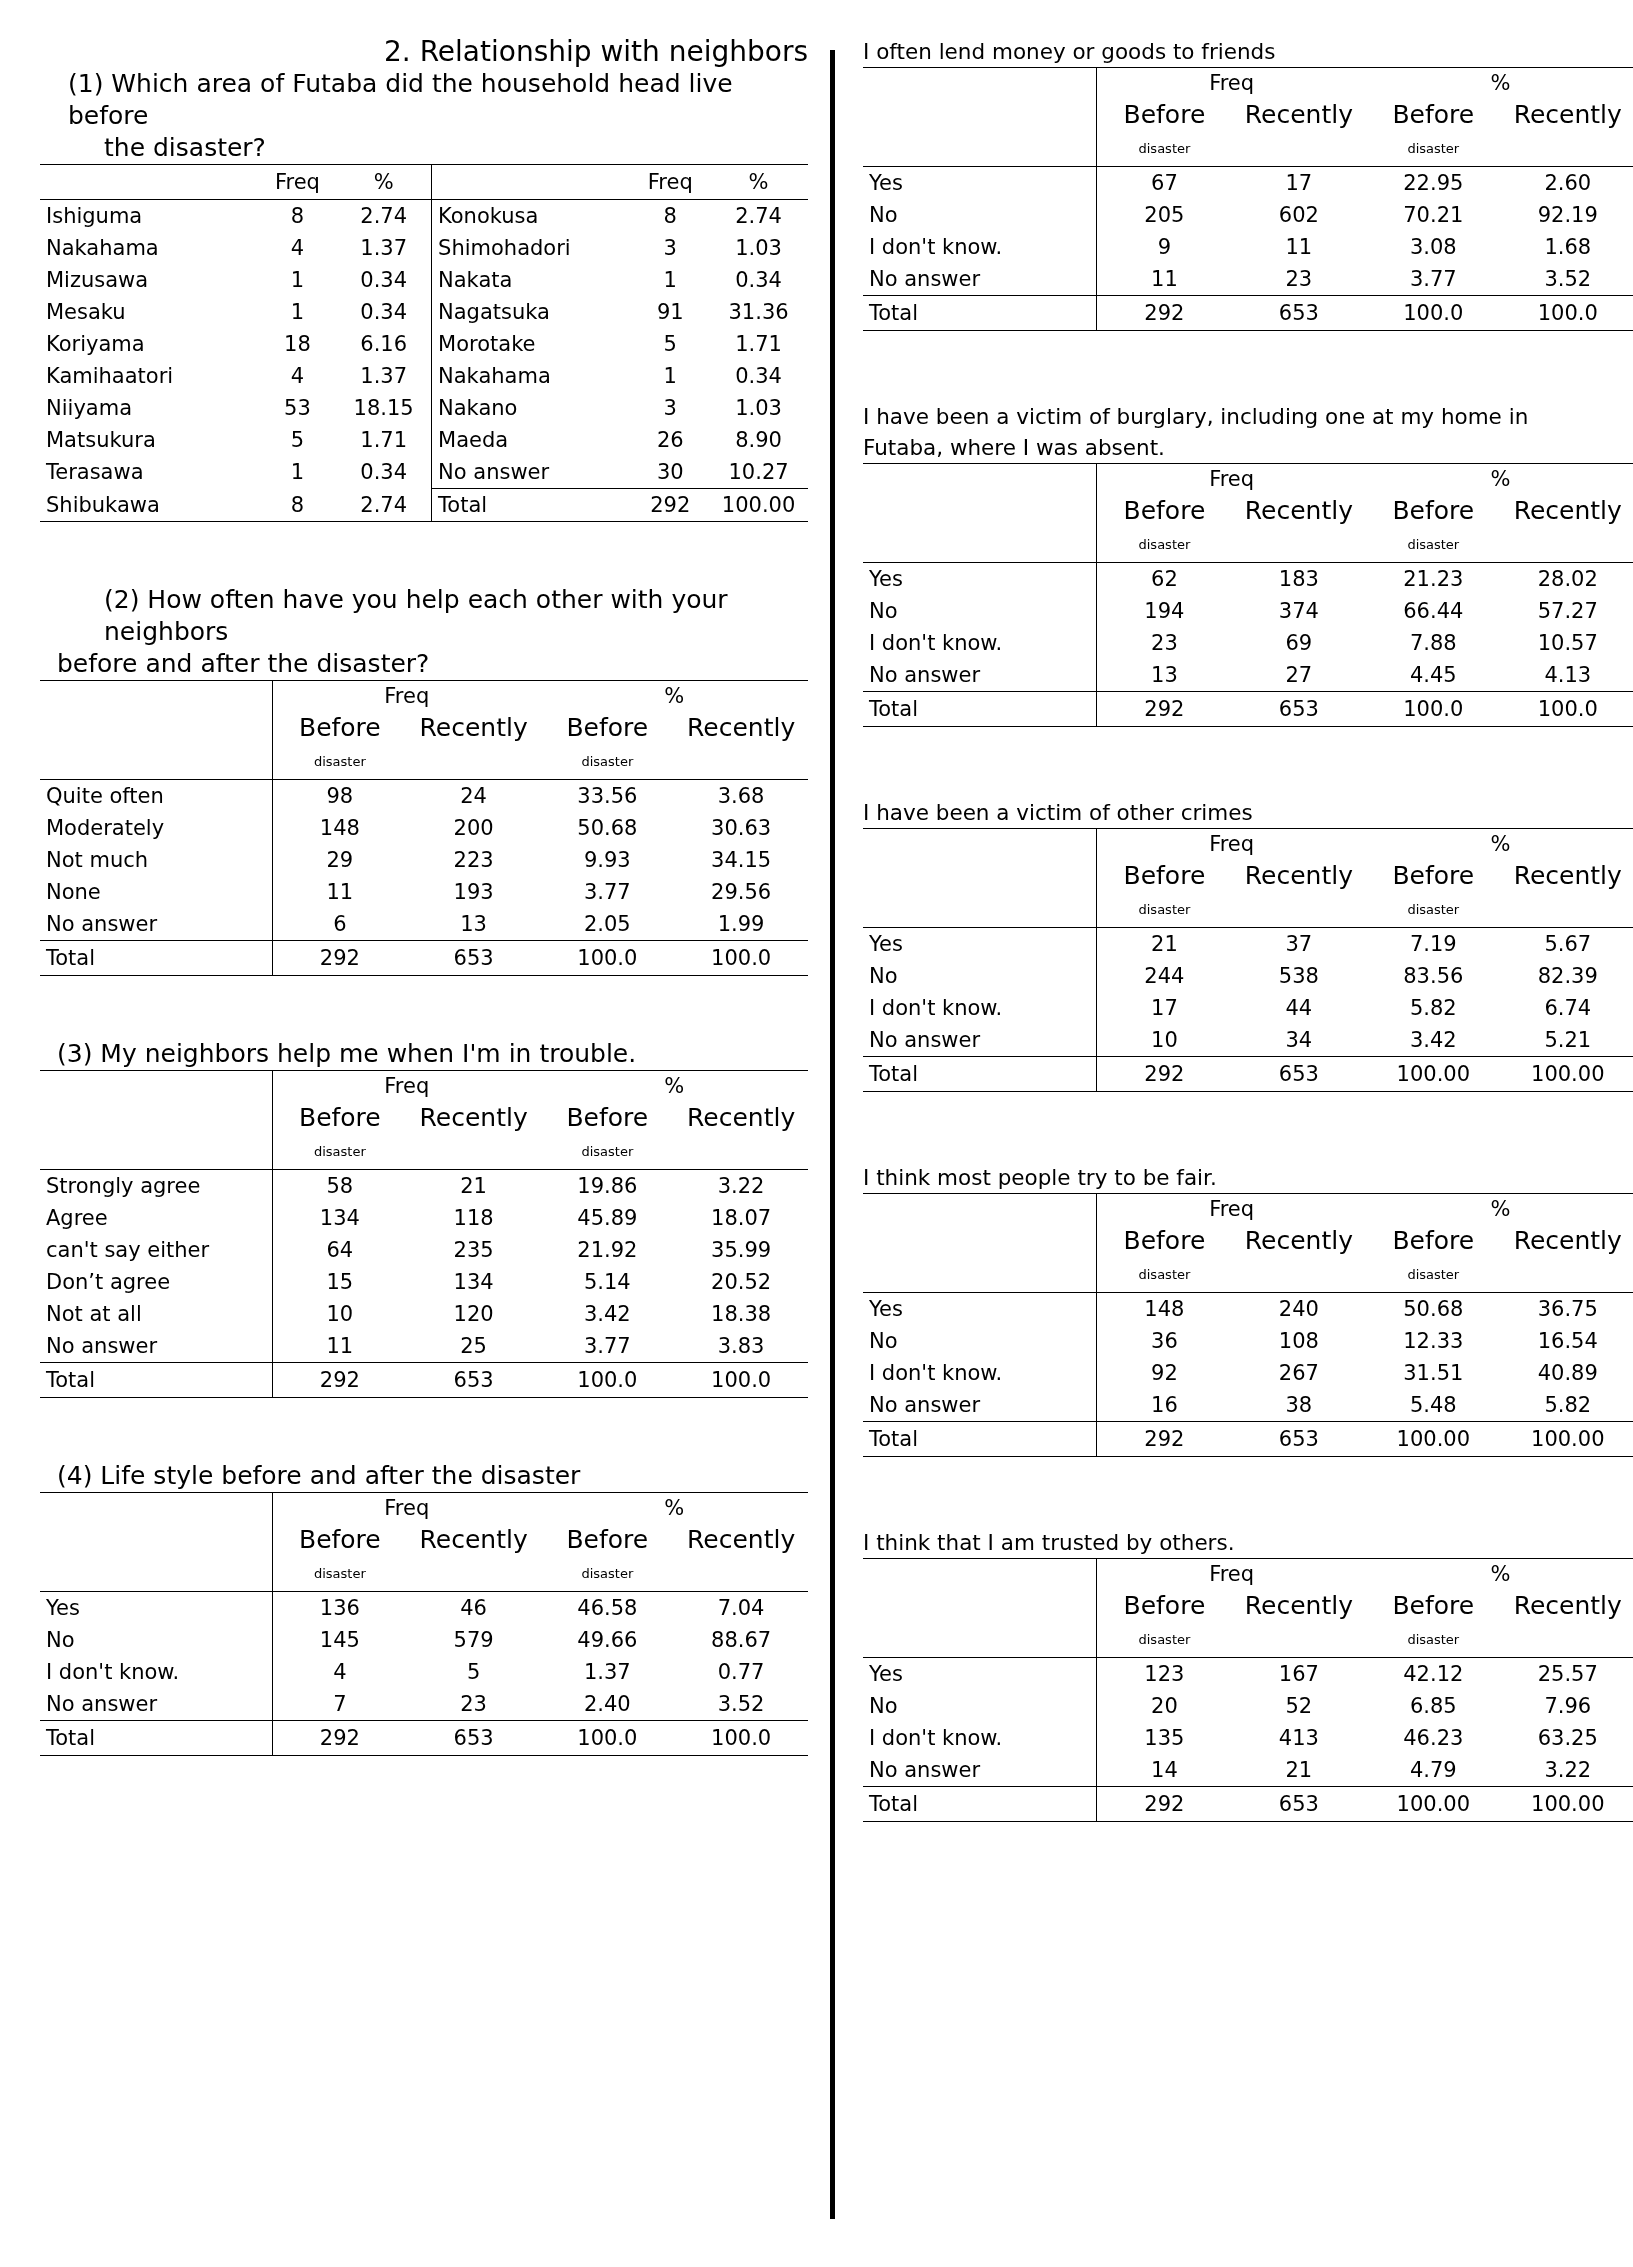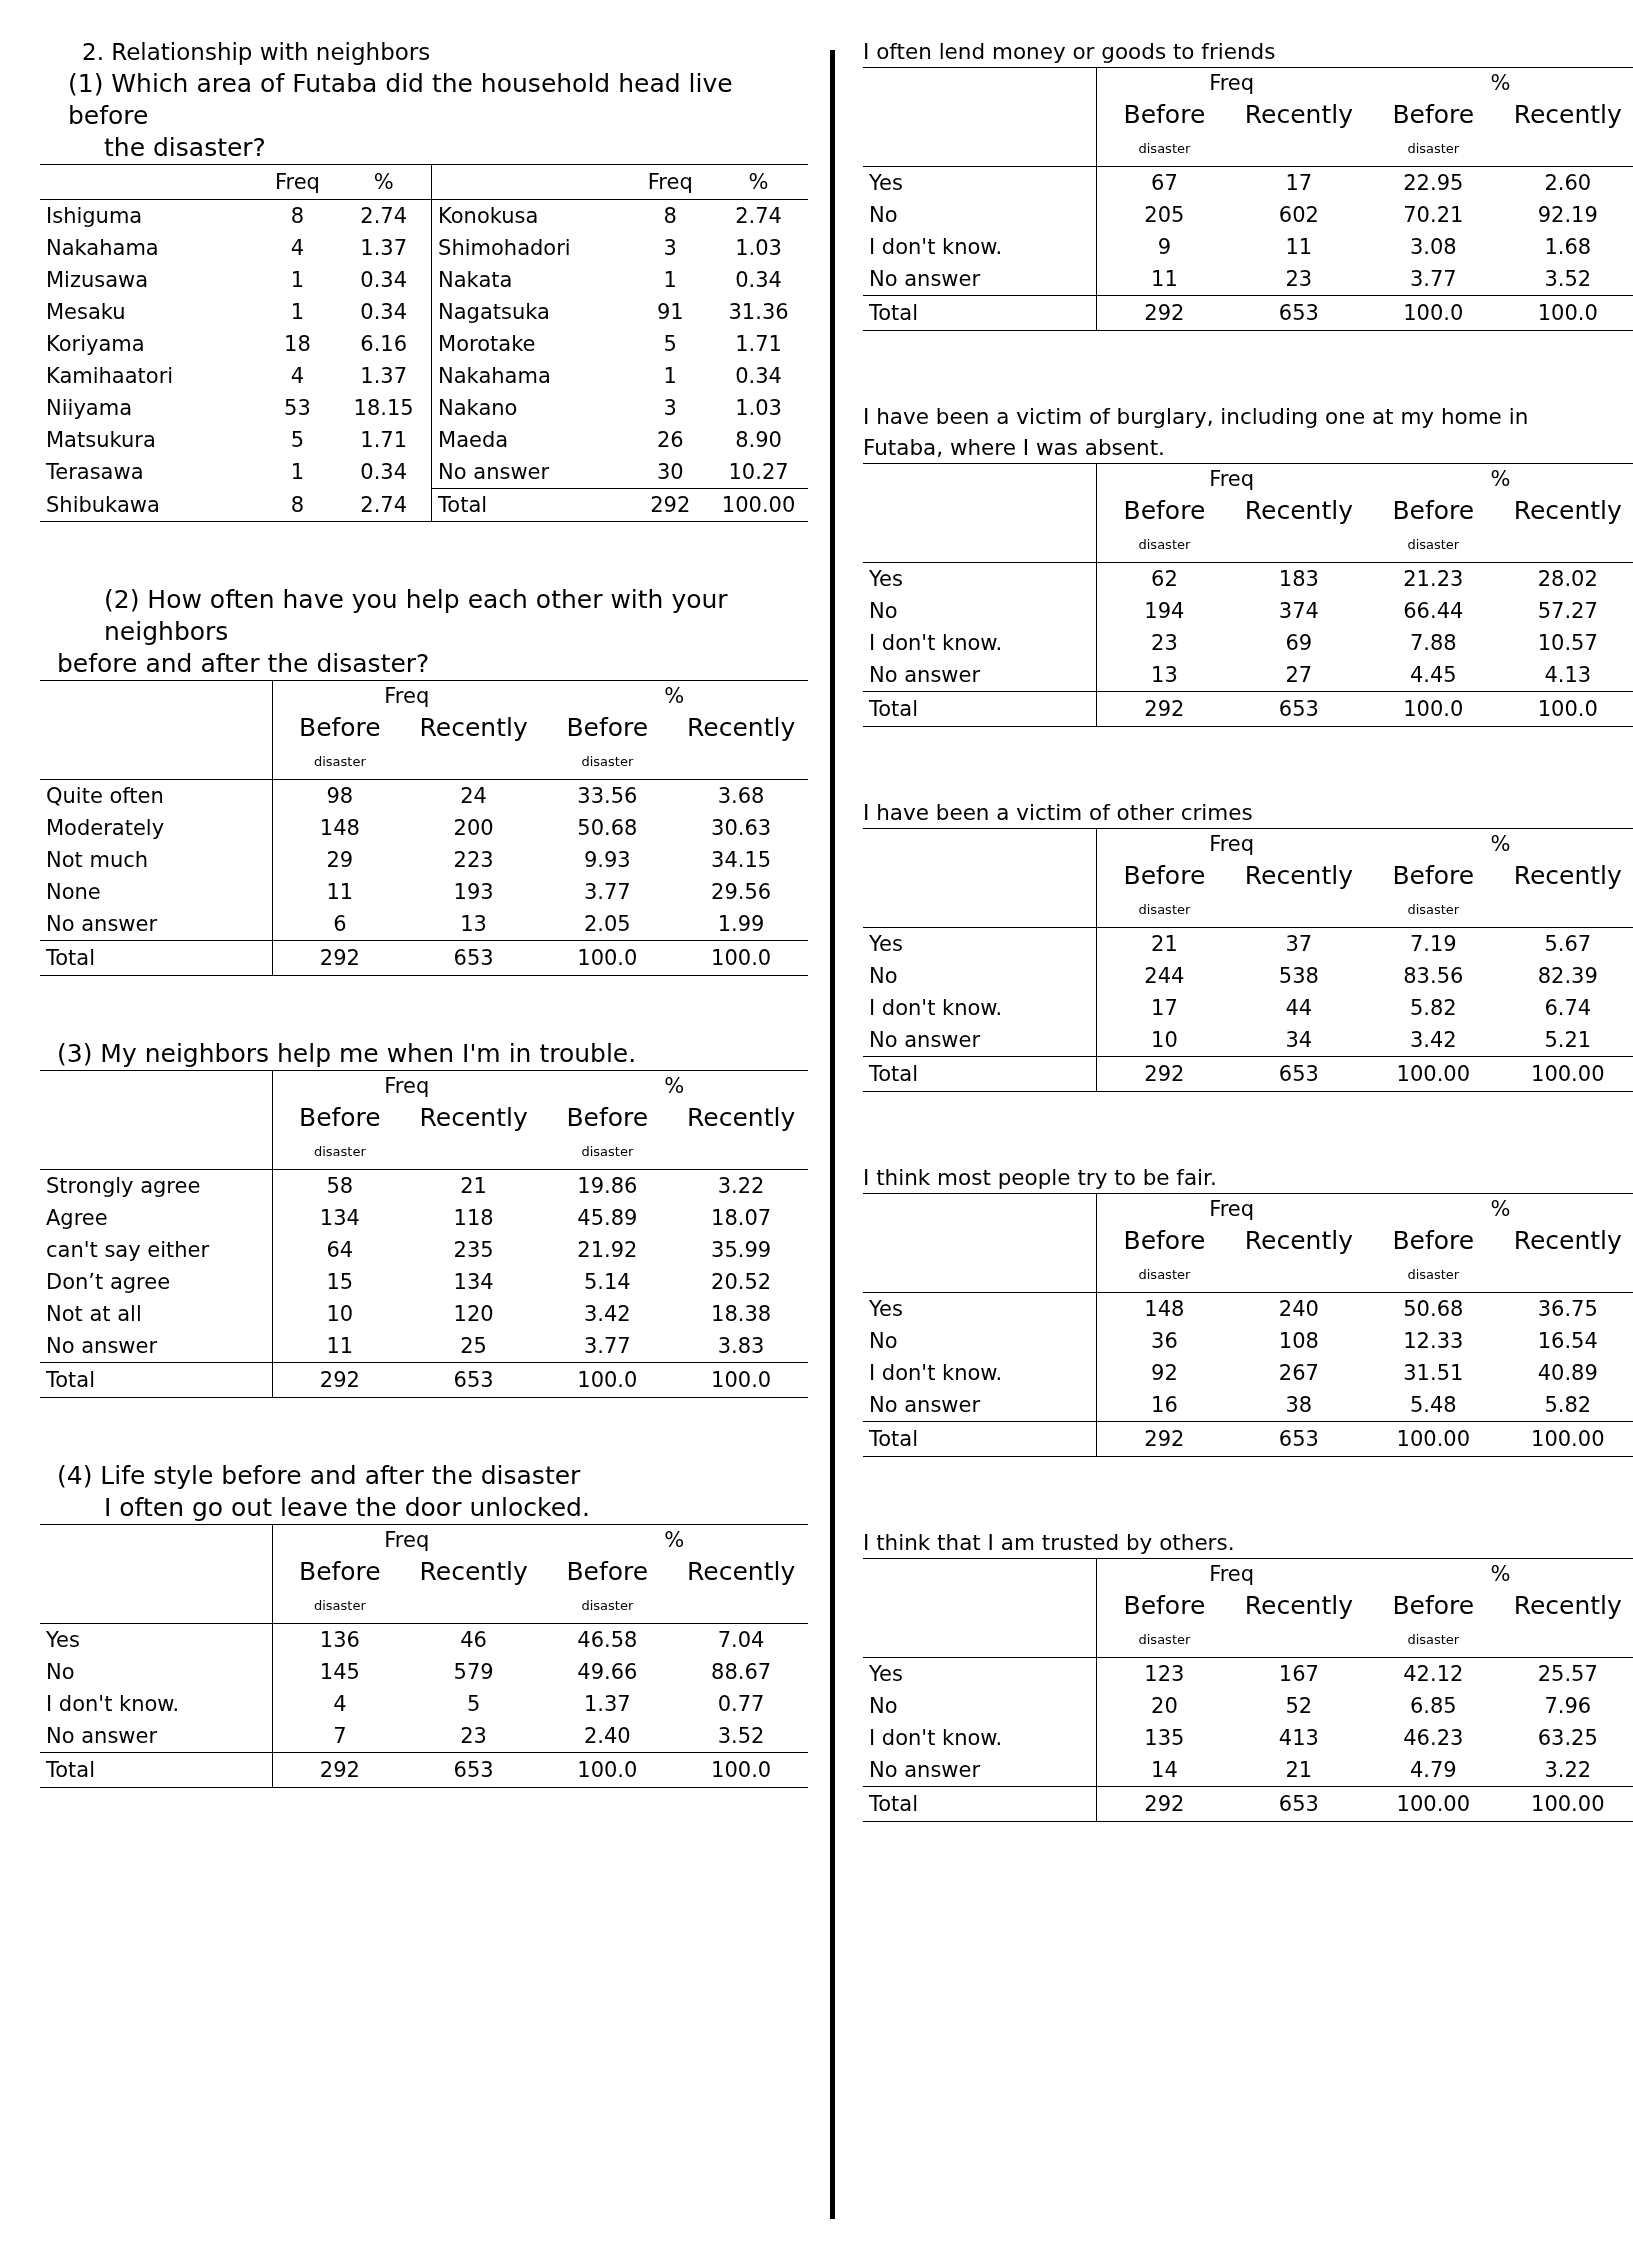--- a/index.html
+++ b/index.html
@@ -38,24 +38,25 @@
   }
   .col-right {
     width: 800px;
     flex: 0 0 800px;
     padding-left: 28px;
     box-sizing: border-box;
   }
 
   
   .sec-title {
-    font-size: 23px;
+    font-size: 28px;
     line-height: 32px;
     margin: 0 0 0 42px;
     white-space: nowrap;
+    text-align: right;
   }
   .q-title {
     font-size: 25px;
     line-height: 32px;
     margin: 0 0 0 28px;
   }
   .q-title.indent2 { margin-left: 64px; }
   .q-title.nomargin { margin-left: 17px; }
   .r-title {
     font-size: 21.5px;
@@ -346,21 +347,20 @@
             <td class="num">653</td>
             <td class="num">100.0</td>
             <td class="num">100.0</td>
           </tr>
         </tbody>
       </table>
 
     <div class="gap-lg"></div>
 
     <div class="q-title nomargin">(4) Life style before and after the disaster</div>
-    <div class="q-title indent2">I often go out leave the door unlocked.</div>
     <table class="ba-tbl">
         <tbody>
           <tr class="hrow rule-top">
             <td class="lbl cw-lbl vline-r"></td>
             <td class="hdr-ctr" colspan="2">Freq</td>
             <td class="hdr-ctr" colspan="2">%</td>
           </tr>
           <tr class="hrow2">
             <td class="lbl vline-r"></td>
             <td class="num cw-num">Before</td>

